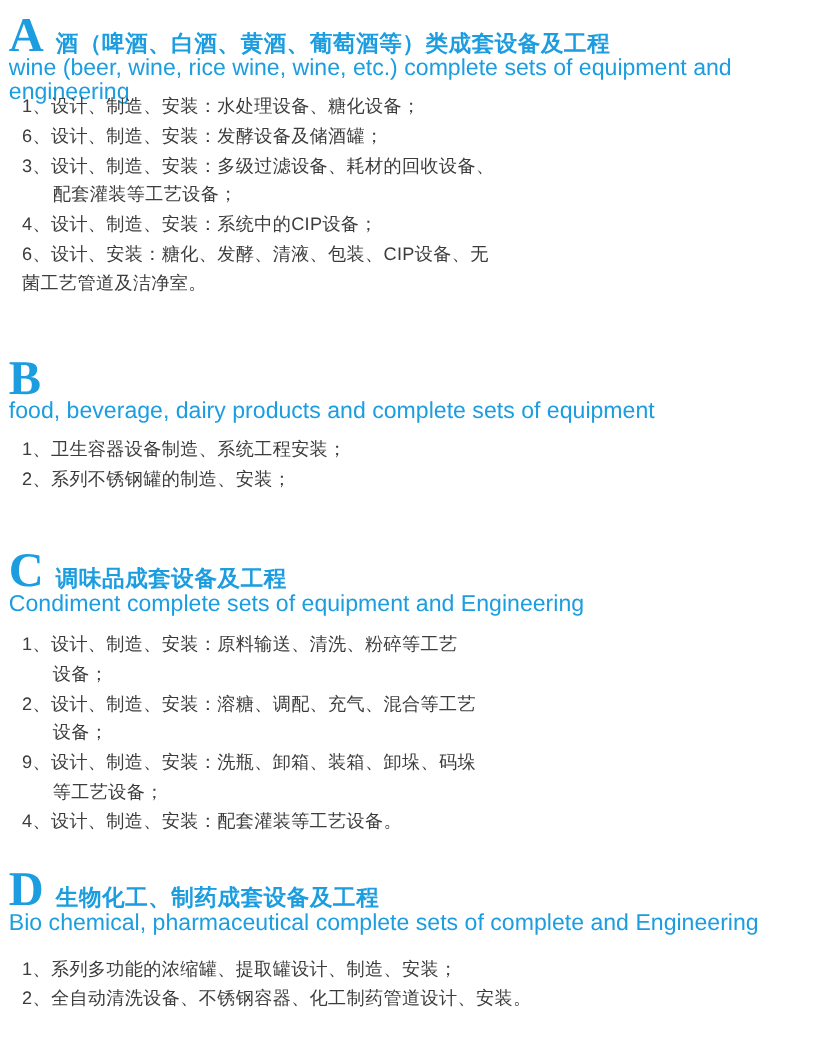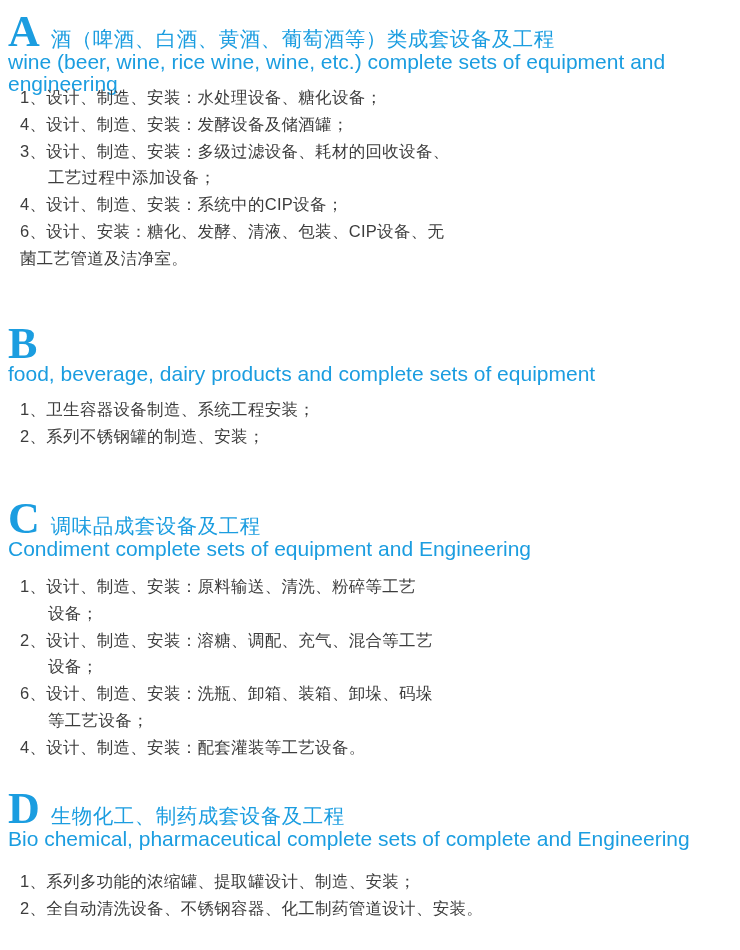--- a/index.html
+++ b/index.html
@@ -26,21 +26,21 @@
     height: 32px;
   }
   .big {
     font-family: "Liberation Serif", "DejaVu Serif", serif;
     font-weight: bold;
     font-size: 44px;
     line-height: 32px;
     color: var(--accent, #1b9de0);
   }
   .zh {
-    font-weight: normal;
+    font-weight: bold;
     font-size: 20.5px;
     color: var(--accent, #1b9de0);
     letter-spacing: 0.5px;
   }
   .en {
     margin-top: 3px;
     font-size: 21px;
     line-height: 22px;
     color: var(--accent, #1b9de0);
   }
@@ -74,23 +74,23 @@
 
 <section class="sec posA">
   <div class="hdr">
     <span class="big">A</span>
     <span class="zh">酒（啤酒、白酒、黄酒、葡萄酒等）类成套设备及工程</span>
   </div>
   <div class="en">wine (beer, wine, rice wine, wine, etc.) complete sets of equipment and engineering</div>
 </section>
 <div class="list posAList">
     <div class="line">1、设计、制造、安装：水处理设备、糖化设备；</div>
-    <div class="line">4、设计、制造、安装：发酵设备及储酒罐；</div>
+    <div class="line">6、设计、制造、安装：发酵设备及储酒罐；</div>
     <div class="line">3、设计、制造、安装：多级过滤设备、耗材的回收设备、</div>
-    <div class="line ind1">工艺过程中添加设备；</div>
+    <div class="line ind1">配套灌装等工艺设备；</div>
     <div class="line">4、设计、制造、安装：系统中的CIP设备；</div>
     <div class="line">6、设计、安装：糖化、发酵、清液、包装、CIP设备、无</div>
     <div class="line">菌工艺管道及洁净室。</div>
   </div>
 
 <section class="sec posB">
   <div class="hdr">
     <span class="big">B</span>
   </div>
   <div class="en">food, beverage, dairy products and complete sets of equipment</div>
@@ -105,21 +105,21 @@
     <span class="big">C</span>
     <span class="zh">调味品成套设备及工程</span>
   </div>
   <div class="en">Condiment complete sets of equipment and Engineering</div>
 </section>
 <div class="list posCList">
     <div class="line">1、设计、制造、安装：原料输送、清洗、粉碎等工艺</div>
     <div class="line ind1">设备；</div>
     <div class="line">2、设计、制造、安装：溶糖、调配、充气、混合等工艺</div>
     <div class="line ind1">设备；</div>
-    <div class="line">6、设计、制造、安装：洗瓶、卸箱、装箱、卸垛、码垛</div>
+    <div class="line">9、设计、制造、安装：洗瓶、卸箱、装箱、卸垛、码垛</div>
     <div class="line ind1">等工艺设备；</div>
     <div class="line">4、设计、制造、安装：配套灌装等工艺设备。</div>
   </div>
 
 <section class="sec posD">
   <div class="hdr">
     <span class="big">D</span>
     <span class="zh">生物化工、制药成套设备及工程</span>
   </div>
   <div class="en">Bio chemical, pharmaceutical complete sets of complete and Engineering</div>

